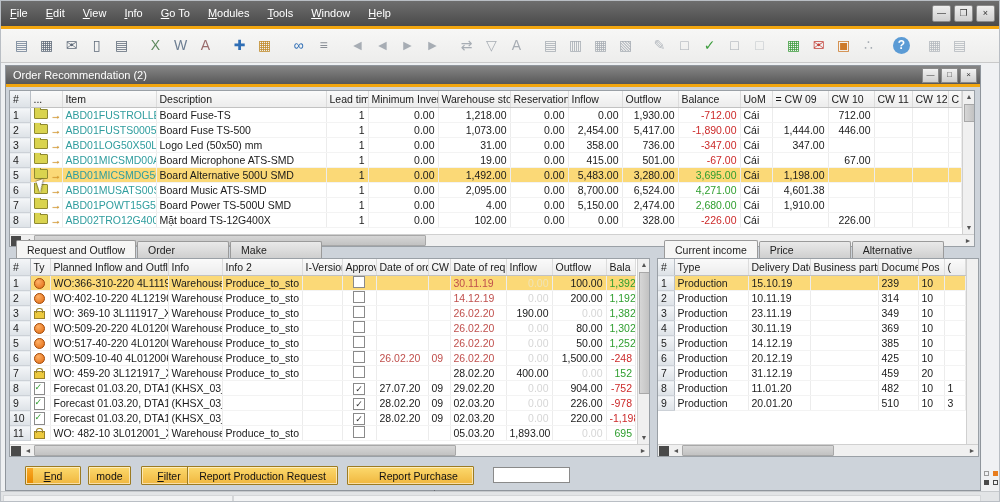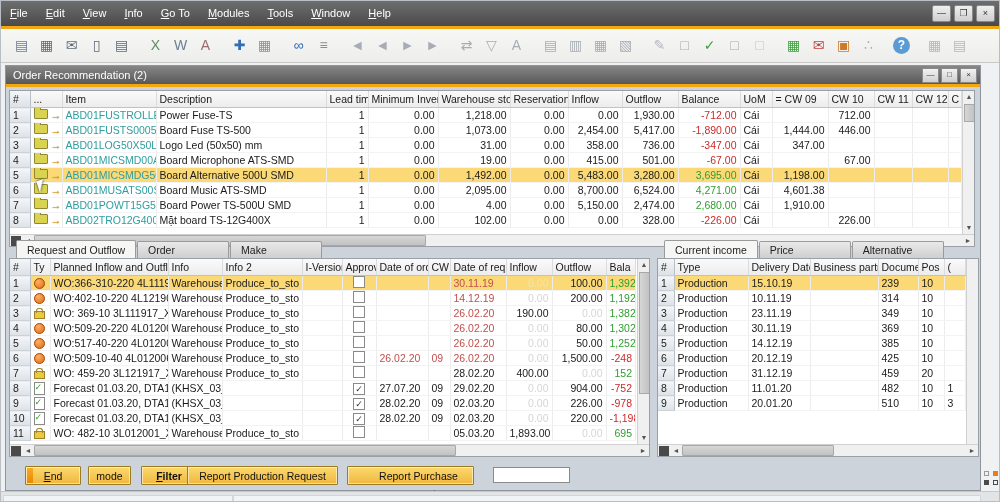--- a/index.html
+++ b/index.html
@@ -183,21 +183,21 @@
           <th class="r">CW 11</th>
           <th class="r">CW 12</th>
           <th class="r">C</th>
         </tr>
           </thead>
         <tbody>
           <tr data-sel="n">
             <td class="rnum">1</td>
             <td><span class="folder"></span> <span class="larrow">→</span></td>
             <td class="teal">ABD01FUSTROLLEYV</td>
-            <td>Power Fuse-TS</td>
+            <td>Board Fuse-TS</td>
             <td class="r">1</td>
             <td class="r">0.00</td>
             <td class="r">1,218.00</td>
             <td class="r">0.00</td>
             <td class="r">0.00</td>
             <td class="r">1,930.00</td>
             <td class="r" data-state="neg">-712.00</td>
             <td>Cái</td>
             <td class="r"></td>
             <td class="r">712.00</td>
@@ -720,21 +720,21 @@
         <div class="sizer"></div>
         <div class="sb-arrow">◄</div>
         <div class="sb-thumb" style="width:150px;"></div>
         <div style="flex:1;"></div>
         <div class="sb-arrow">►</div>
       </div>
     </div>
 
     <div class="gbtn mnemonic" id="btn-end" style="left:19px;top:400px;width:56px;">End</div>
     <div class="gbtn" style="left:82px;top:400px;width:43px;">mode</div>
-    <div class="gbtn mnemonic" style="left:135px;top:400px;width:56px;font-weight:bold;">Filter</div>
+    <div class="gbtn mnemonic" style="left:135px;top:400px;width:56px;">Filter</div>
     <div class="gbtn" style="left:181px;top:400px;width:151px;">Report Production Request</div>
     <div class="gbtn" style="left:341px;top:400px;width:127px;padding-left:16px;">Report Purchase request</div>
     <input id="fld-input" style="left: 487px; top: 401px; width: 77px;">
   </div>
 
   <div id="resizeicon">
     <span id="rz-tl"></span>
       <span id="rz-tr"></span>
       <span id="rz-bl"></span>
       <span id="rz-br"></span>

